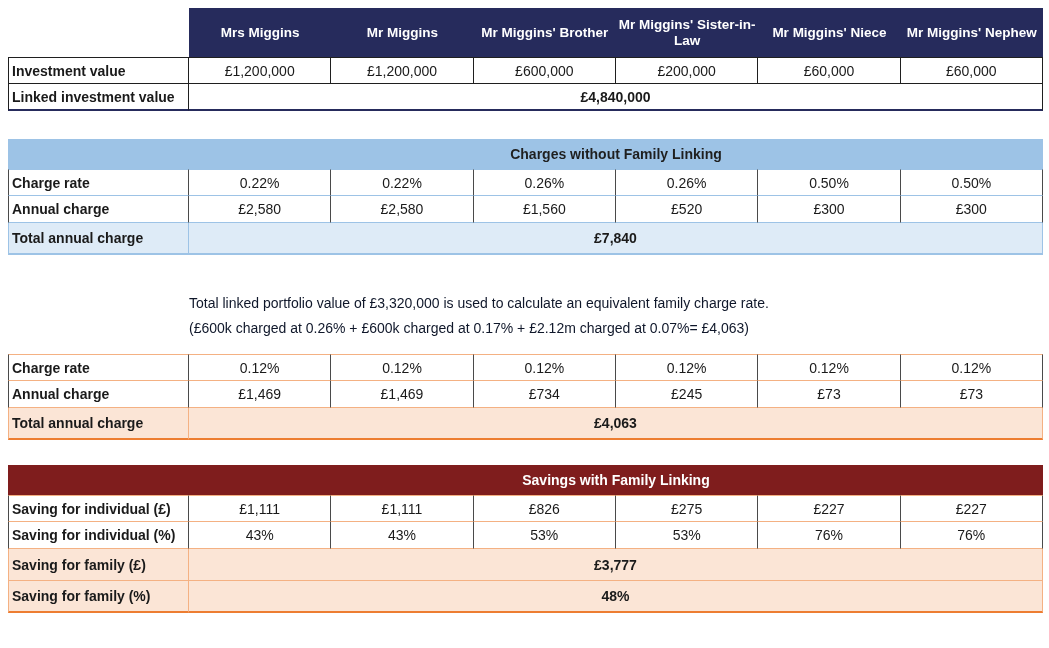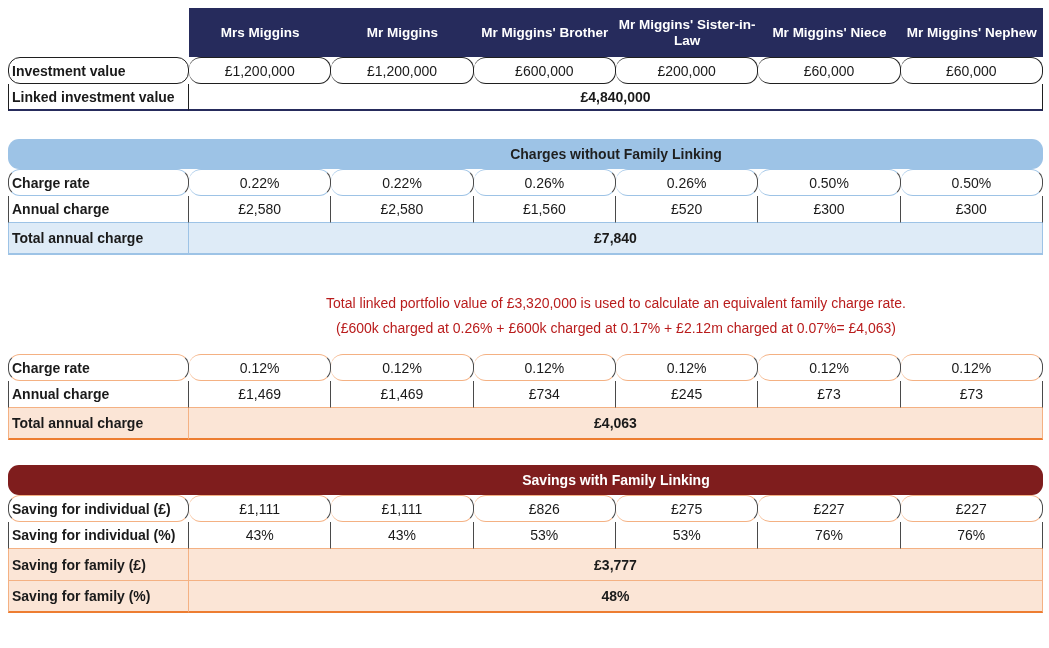--- a/index.html
+++ b/index.html
@@ -12,37 +12,37 @@
   .tbl{display:grid;grid-template-columns:181px repeat(6,1fr);width:1035px;}
   .row{display:contents;}
   .row > *{box-sizing:border-box;display:flex;align-items:center;min-width:0;}
   
   .l{font-weight:bold;padding-left:3px;justify-content:flex-start;}
   .v{justify-content:center;text-align:center;}
   .m{grid-column:2 / -1;justify-content:center;font-weight:bold;}
   
   .row.data > *{height:27px;border-right:1px solid var(--v);border-bottom:1px solid var(--h);background:#fff;}
   .row.data > :first-child{border-left:1px solid var(--v);}
-  .row.first > *{border-top:1px solid var(--h);border-radius:12px;}
+  .row.first > *{border-top:1px solid var(--h);}
   .row.last > *{border-bottom:2px solid var(--bot);}
   .row.tint > *{background:var(--tint);border-right-color:var(--h);height:32px;}
   .row.tint > :first-child{border-left-color:var(--h);}
   
   .row.head > *{height:49px;}
   .hspacer{background:#fff;}
   .navy{background:#262B5C;color:#fff;font-weight:bold;justify-content:center;text-align:center;line-height:16px;font-size:13.5px;}
   
   .band{grid-column:1 / -1;height:30px;display:flex;align-items:center;justify-content:center;
-        font-weight:bold;padding-left:181px;box-sizing:border-box;border-radius:11px;}
+        font-weight:bold;padding-left:181px;box-sizing:border-box;}
   .band.blue{background:#9DC3E6;color:#1f1f1f;}
   .band.salmon{background:#F2A778;color:#1f1f1f;}
   .band.orange{background:#7f1d1d;color:#ffffff;}
   
-  .notes{grid-column:1 / -1;padding:10px 0 13px 181px;text-align:center;
-         color:#b91c1c;line-height:25px;background:#fff;display:block;}
+  .notes{grid-column:1 / -1;padding:10px 0 13px 181px;text-align:left;
+         color:#0f172a;line-height:25px;background:#fff;display:block;}
   
   .t1{--h:#1f1f1f;--v:#1f1f1f;--bot:#262B5C;--tint:#ffffff;}
   .t2{--h:#9DC3E6;--v:#4a4a4a;--bot:#9DC3E6;--tint:#DEEBF7;}
   .t3,.t4{--h:#F4B183;--v:#4a4a4a;--bot:#ED7D31;--tint:#FBE5D6;}
   .gap1{height:28px;} .gap2{height:26px;} .gap3{height:25px;}
 </style>
 </head>
 <body>
 
 <div class="sheet">

